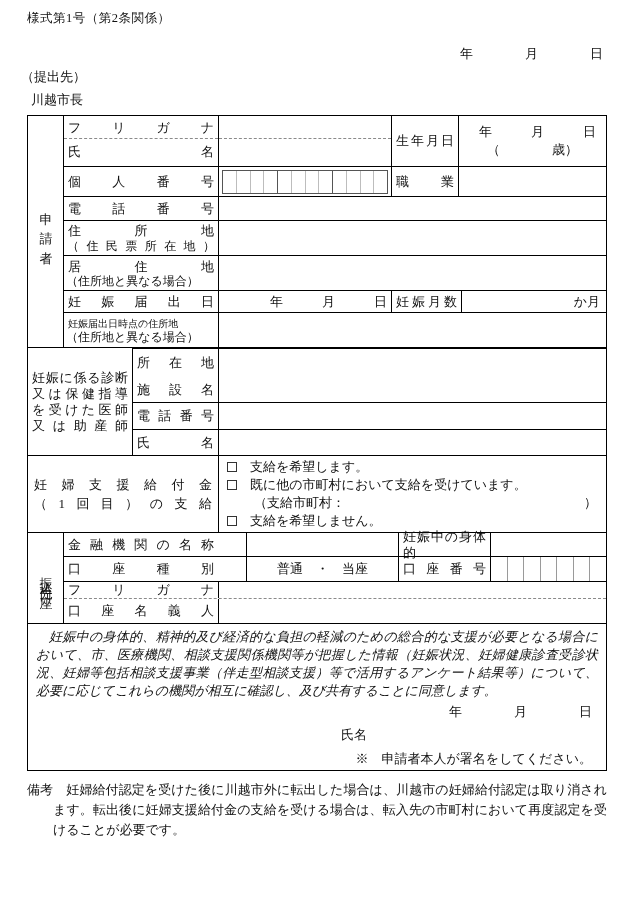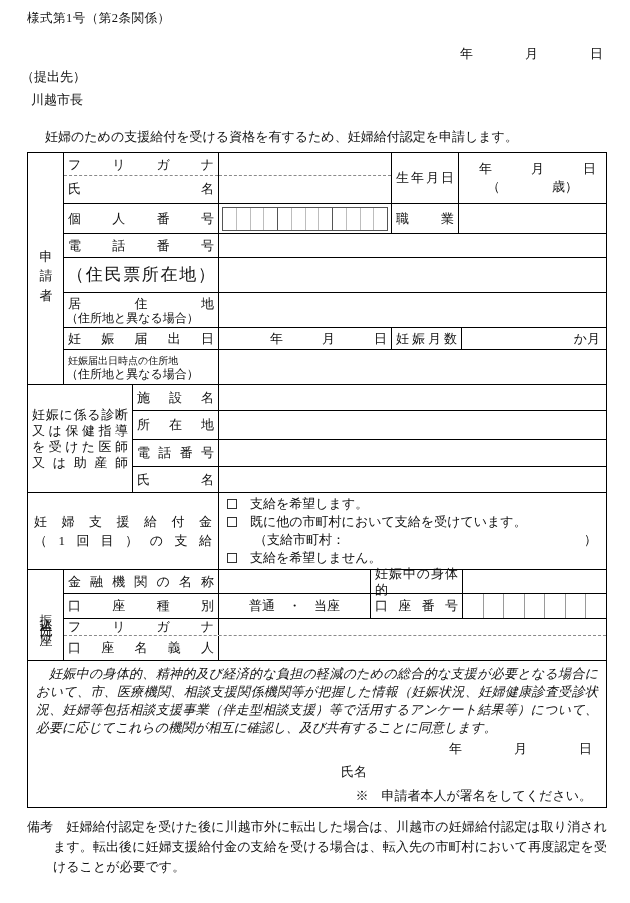--- a/index.html
+++ b/index.html
@@ -25,27 +25,27 @@
   .row { display:flex; }
   .bl { border-left:1px solid #000; }
   .br { border-right:1px solid #000; }
 
   .sideA { width:36px; display:flex; align-items:center; justify-content:center; }
   .sideA2 { width:105px; display:flex; flex-direction:column; justify-content:center; padding:0 3px; }
   .vert { writing-mode:vertical-rl; text-orientation:upright; letter-spacing:1.5em; }
   .vert2 { writing-mode:vertical-rl; text-orientation:upright; letter-spacing:0.35em; }
 
   .wB { width:154px; } .wC { width:173px; } .wD { width:67px; } .wE { flex:1; }
-  .wC2 { width:152px; } .wD2 { width:92px; } .wSub { width:85px; } .wLbl3 { width:190px; }
+  .wC2 { width:152px;margin-left:28px; } .wD2 { width:92px; } .wSub { width:85px; } .wLbl3 { width:190px; }
 
   .vcenter { display:flex; flex-direction:column; justify-content:center; }
   .lab { text-align:justify; text-align-last:justify; padding:0 4px; line-height:16px; }
   .labp { padding:0 4px; line-height:15px; font-size:10px; }
   .note  { font-size:12px; line-height:13px; padding:0 2px; }
-  .note-j { font-size:17px; line-height:14px; padding:0 3px; text-align:justify; text-align-last:justify; }
+  .note-j { font-size:12px; line-height:14px; padding:0 3px; text-align:justify; text-align-last:justify; }
   .blank { flex:1; }
   .val-r { text-align:right; padding-right:6px; }
   .val-c { text-align:center; }
 
   .stack { display:flex; flex-direction:column; }
   .sub1 { height:23px; line-height:23px; border-bottom:1px dashed #8a8a8a; }
   .sub2 { height:26px; line-height:26px; }
   .dash-b { border-bottom:1px dashed #8a8a8a; }
 
   .mybox { display:flex; height:24px; margin:3px 3px; border:1px solid #555; }
@@ -73,21 +73,20 @@
 </style>
 </head>
 <body>
 
 <div class="page">
 
   <div class="form-number">様式第1号（第2条関係）</div>
   <div class="date-top">年　　　　月　　　　日</div>
   <div class="submit-label">（提出先）</div>
   <div class="submit-name">川越市長</div>
-  <div class="intro">妊婦のための支援給付を受ける資格を有するため、妊婦給付認定を申請します。</div>
 
   <div class="form-table">
 
     <div class="sec">
       <div class="sideA br">
         <span class="vert">申請者</span>
       </div>
       <div class="rows">
         <div class="row" style="height:50px">
           <div class="wB stack">
@@ -135,20 +134,21 @@
 
         <div class="row bt" style="height:24px">
           <div class="wB vcenter">
             <div class="lab">電話番号</div>
           </div>
           <div class="blank bl"></div>
         </div>
 
         <div class="row bt" style="height:35px">
           <div class="wB vcenter">
+            <div class="lab">住所地</div>
             <div class="note-j">（住民票所在地）</div>
           </div>
           <div class="blank bl"></div>
         </div>
 
         <div class="row bt" style="height:35px">
           <div class="wB vcenter">
             <div class="lab">居住地</div>
             <div class="note">（住所地と異なる場合）</div>
           </div>
@@ -181,29 +181,29 @@
     </div>
 
     <div class="sec bt">
       <div class="sideA2 br">
         <div class="lab" style="padding:0 1px">妊娠に係る診断</div>
         <div class="lab" style="padding:0 1px">又は保健指導</div>
         <div class="lab" style="padding:0 1px">を受けた医師</div>
         <div class="lab" style="padding:0 1px">又は助産師</div>
       </div>
       <div class="rows">
+        <div class="row bt" style="height:29px">
+          <div class="wSub vcenter">
+            <div class="lab">所在地</div>
+          </div>
+          <div class="blank bl"></div>
+        </div>
         <div class="row" style="height:25px">
           <div class="wSub vcenter">
             <div class="lab">施設名</div>
-          </div>
-          <div class="blank bl"></div>
-        </div>
-        <div class="row bt" style="height:29px">
-          <div class="wSub vcenter">
-            <div class="lab">所在地</div>
           </div>
           <div class="blank bl"></div>
         </div>
         <div class="row bt" style="height:27px">
           <div class="wSub vcenter">
             <div class="lab">電話番号</div>
           </div>
           <div class="blank bl"></div>
         </div>
         <div class="row bt" style="height:26px">

